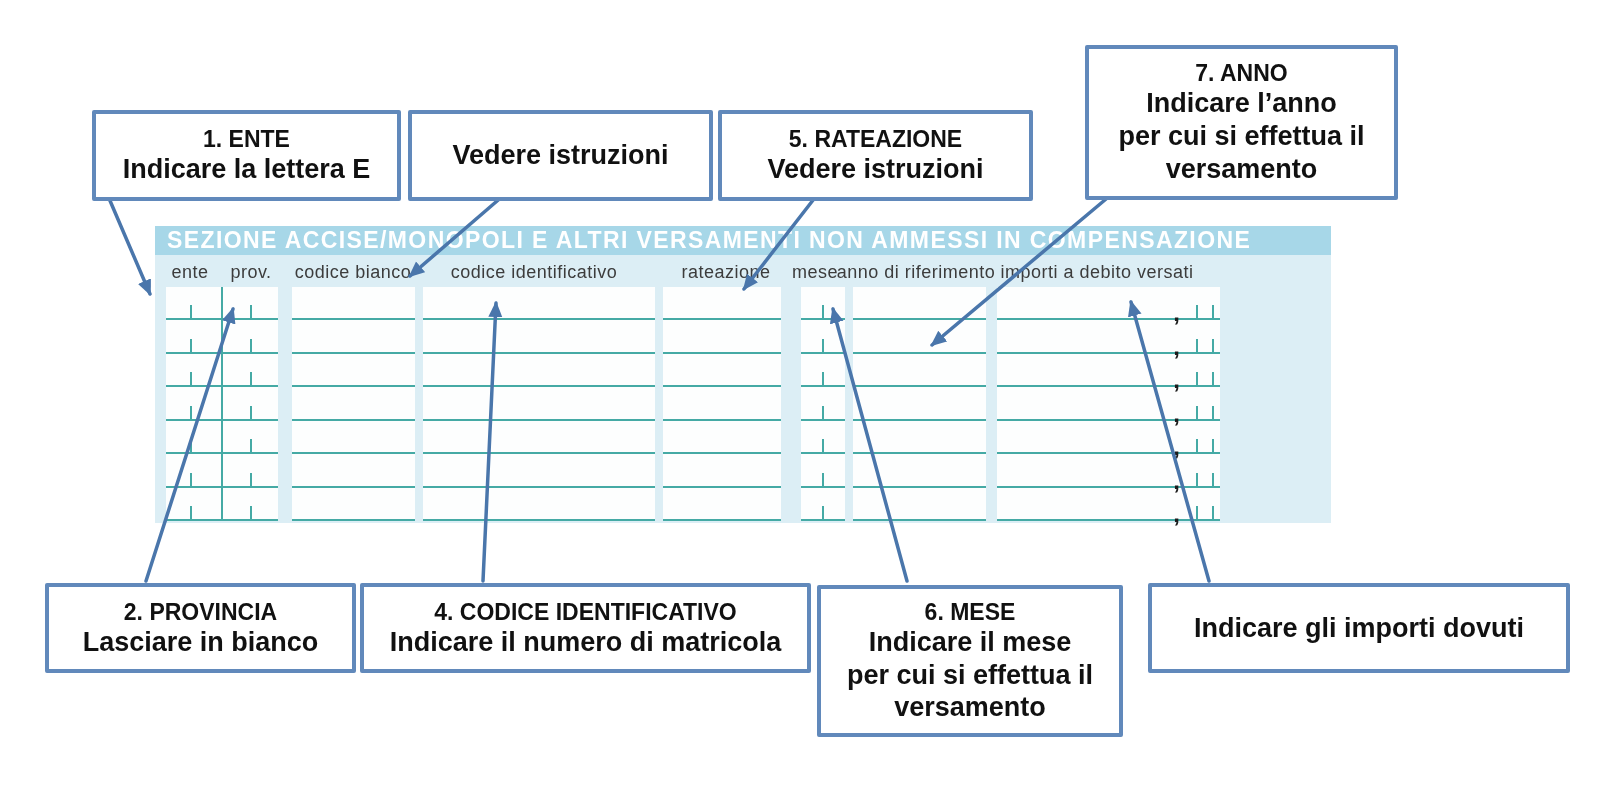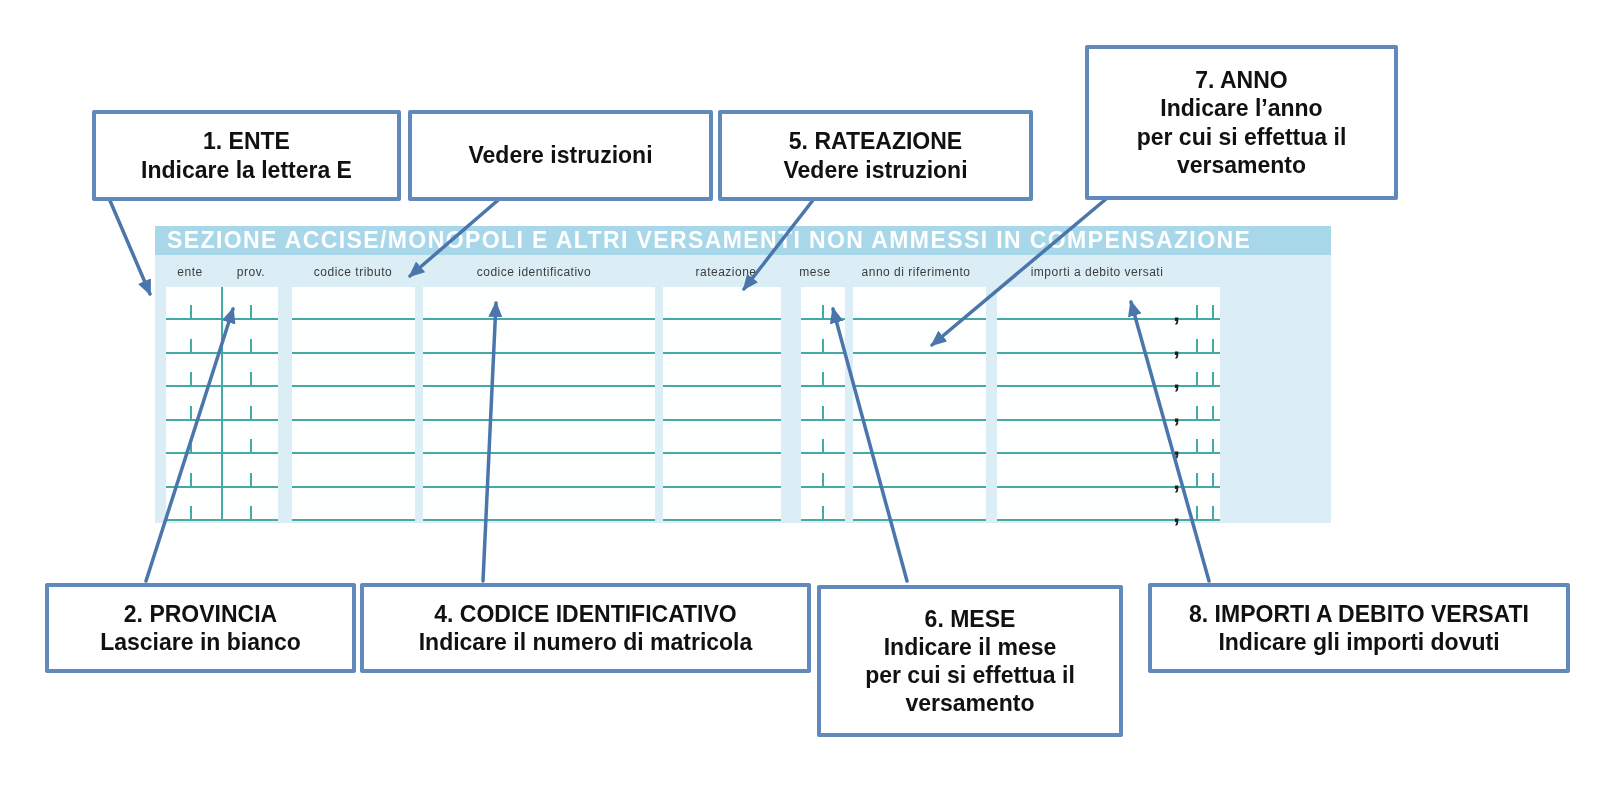--- a/index.html
+++ b/index.html
@@ -6,40 +6,40 @@
   .canvas{position:relative;width:1613px;height:787px;background:#ffffff;overflow:hidden;
           font-family:"Liberation Sans",sans-serif;}
 
   
   .form-table{position:absolute;left:155px;top:226px;width:1176px;height:297px;
               background:#dceef5;z-index:1;}
   .title-bar{position:absolute;left:0;top:0;width:100%;height:29px;background:#a7d7e8;
              display:flex;align-items:center;overflow:hidden;}
   .title-bar span{color:#ffffff;font-weight:bold;font-size:23px;letter-spacing:1.4px;
                   padding-left:12px;white-space:nowrap;}
-  .col-label{position:absolute;top:36px;height:20px;line-height:20px;font-size:12px;
+  .col-label{position:absolute;top:36px;height:20px;line-height:20px;font-size:18px;
              color:#3c3c3c;transform:translateX(-50%);white-space:nowrap;letter-spacing:0.5px;}
   .col-block{position:absolute;top:61px;height:234px;background:#fdfefe;
              display:flex;flex-direction:column;}
   .cell{position:relative;flex:1 1 0;border-bottom:2px solid #45aaa5;}
   .cell:last-child{border-bottom:2px solid #45aaa5;}
   .vdiv{position:absolute;top:0;bottom:0;width:2px;background:#45aaa5;}
   .tick{position:absolute;bottom:0;width:2px;height:13px;background:#45aaa5;}
   .comma{position:absolute;bottom:-7px;right:40px;font-size:24px;font-weight:bold;color:#1c1c1c;
          line-height:1;}
 
   
   svg.arrows{position:absolute;left:0;top:0;z-index:5;pointer-events:none;}
 
   
   .callout{position:absolute;background:#ffffff;border:4px solid #6189bb;border-radius:2px;
            display:flex;flex-direction:column;align-items:center;justify-content:center;
            z-index:10;text-align:center;color:#111111;}
   .callout .box-title{font-weight:bold;font-size:23px;line-height:1.22;}
-  .callout .box-body{font-weight:bold;font-size:23px;line-height:1.22;white-space:pre-line;}
+  .callout .box-body{font-weight:bold;font-size:27px;line-height:1.22;white-space:pre-line;}
   .box1{left:92px;top:110px;width:301px;height:83px;justify-content:center;}
   .box3{left:408px;top:110px;width:297px;height:83px;}
   .box5{left:718px;top:110px;width:307px;height:83px;text-align:center;}
   .box7{left:1053px;top:45px;width:305px;height:147px;margin-left:32px;}
   .box2{left:45px;top:583px;width:303px;height:82px;}
   .box4{left:360px;top:583px;width:443px;height:82px;}
   .box6{left:817px;top:585px;width:298px;height:144px;}
   .box8{left:1148px;top:583px;width:414px;height:82px;}
 </style>
 </head>
@@ -47,21 +47,21 @@
 
 <div class="canvas">
 
   <div class="form-table">
     <div class="title-bar">
       <span>SEZIONE ACCISE/MONOPOLI E ALTRI VERSAMENTI NON AMMESSI IN COMPENSAZIONE</span>
     </div>
     <div id="labels">
         <span class="col-label" style="left: 35px;">ente</span>
         <span class="col-label" style="left: 96px;">prov.</span>
-        <span class="col-label" style="left: 198px;">codice tributo</span>
+        <span class="col-label" style="left: 198px;">codice bianco</span>
         <span class="col-label" style="left: 379px;">codice identificativo</span>
         <span class="col-label" style="left: 571px;">rateazione</span>
         <span class="col-label" style="left: 660px;">mese</span>
         <span class="col-label" style="left: 761px;">anno di riferimento</span>
         <span class="col-label" style="left: 942px;">importi a debito versati</span>
       </div>
     <div id="blocks">
         <div class="col-block" style="left: 11px; width: 112px;">
           <div class="cell">
             <span class="tick" style="left: 24px;"></span>
@@ -233,17 +233,16 @@
     <div class="box-title">4. CODICE IDENTIFICATIVO</div>
     <div class="box-body">Indicare il numero di matricola</div>
   </div>
   <div class="callout box6">
     <div class="box-title">6. MESE</div>
     <div class="box-body">Indicare il mese
 per cui si effettua il
 versamento</div>
   </div>
   <div class="callout box8">
-    <div class="box-title">8. IMPORTI A DEBITO VERSATI</div>
     <div class="box-body">Indicare gli importi dovuti</div>
   </div>
 
 </div>
 
 </body></html>

